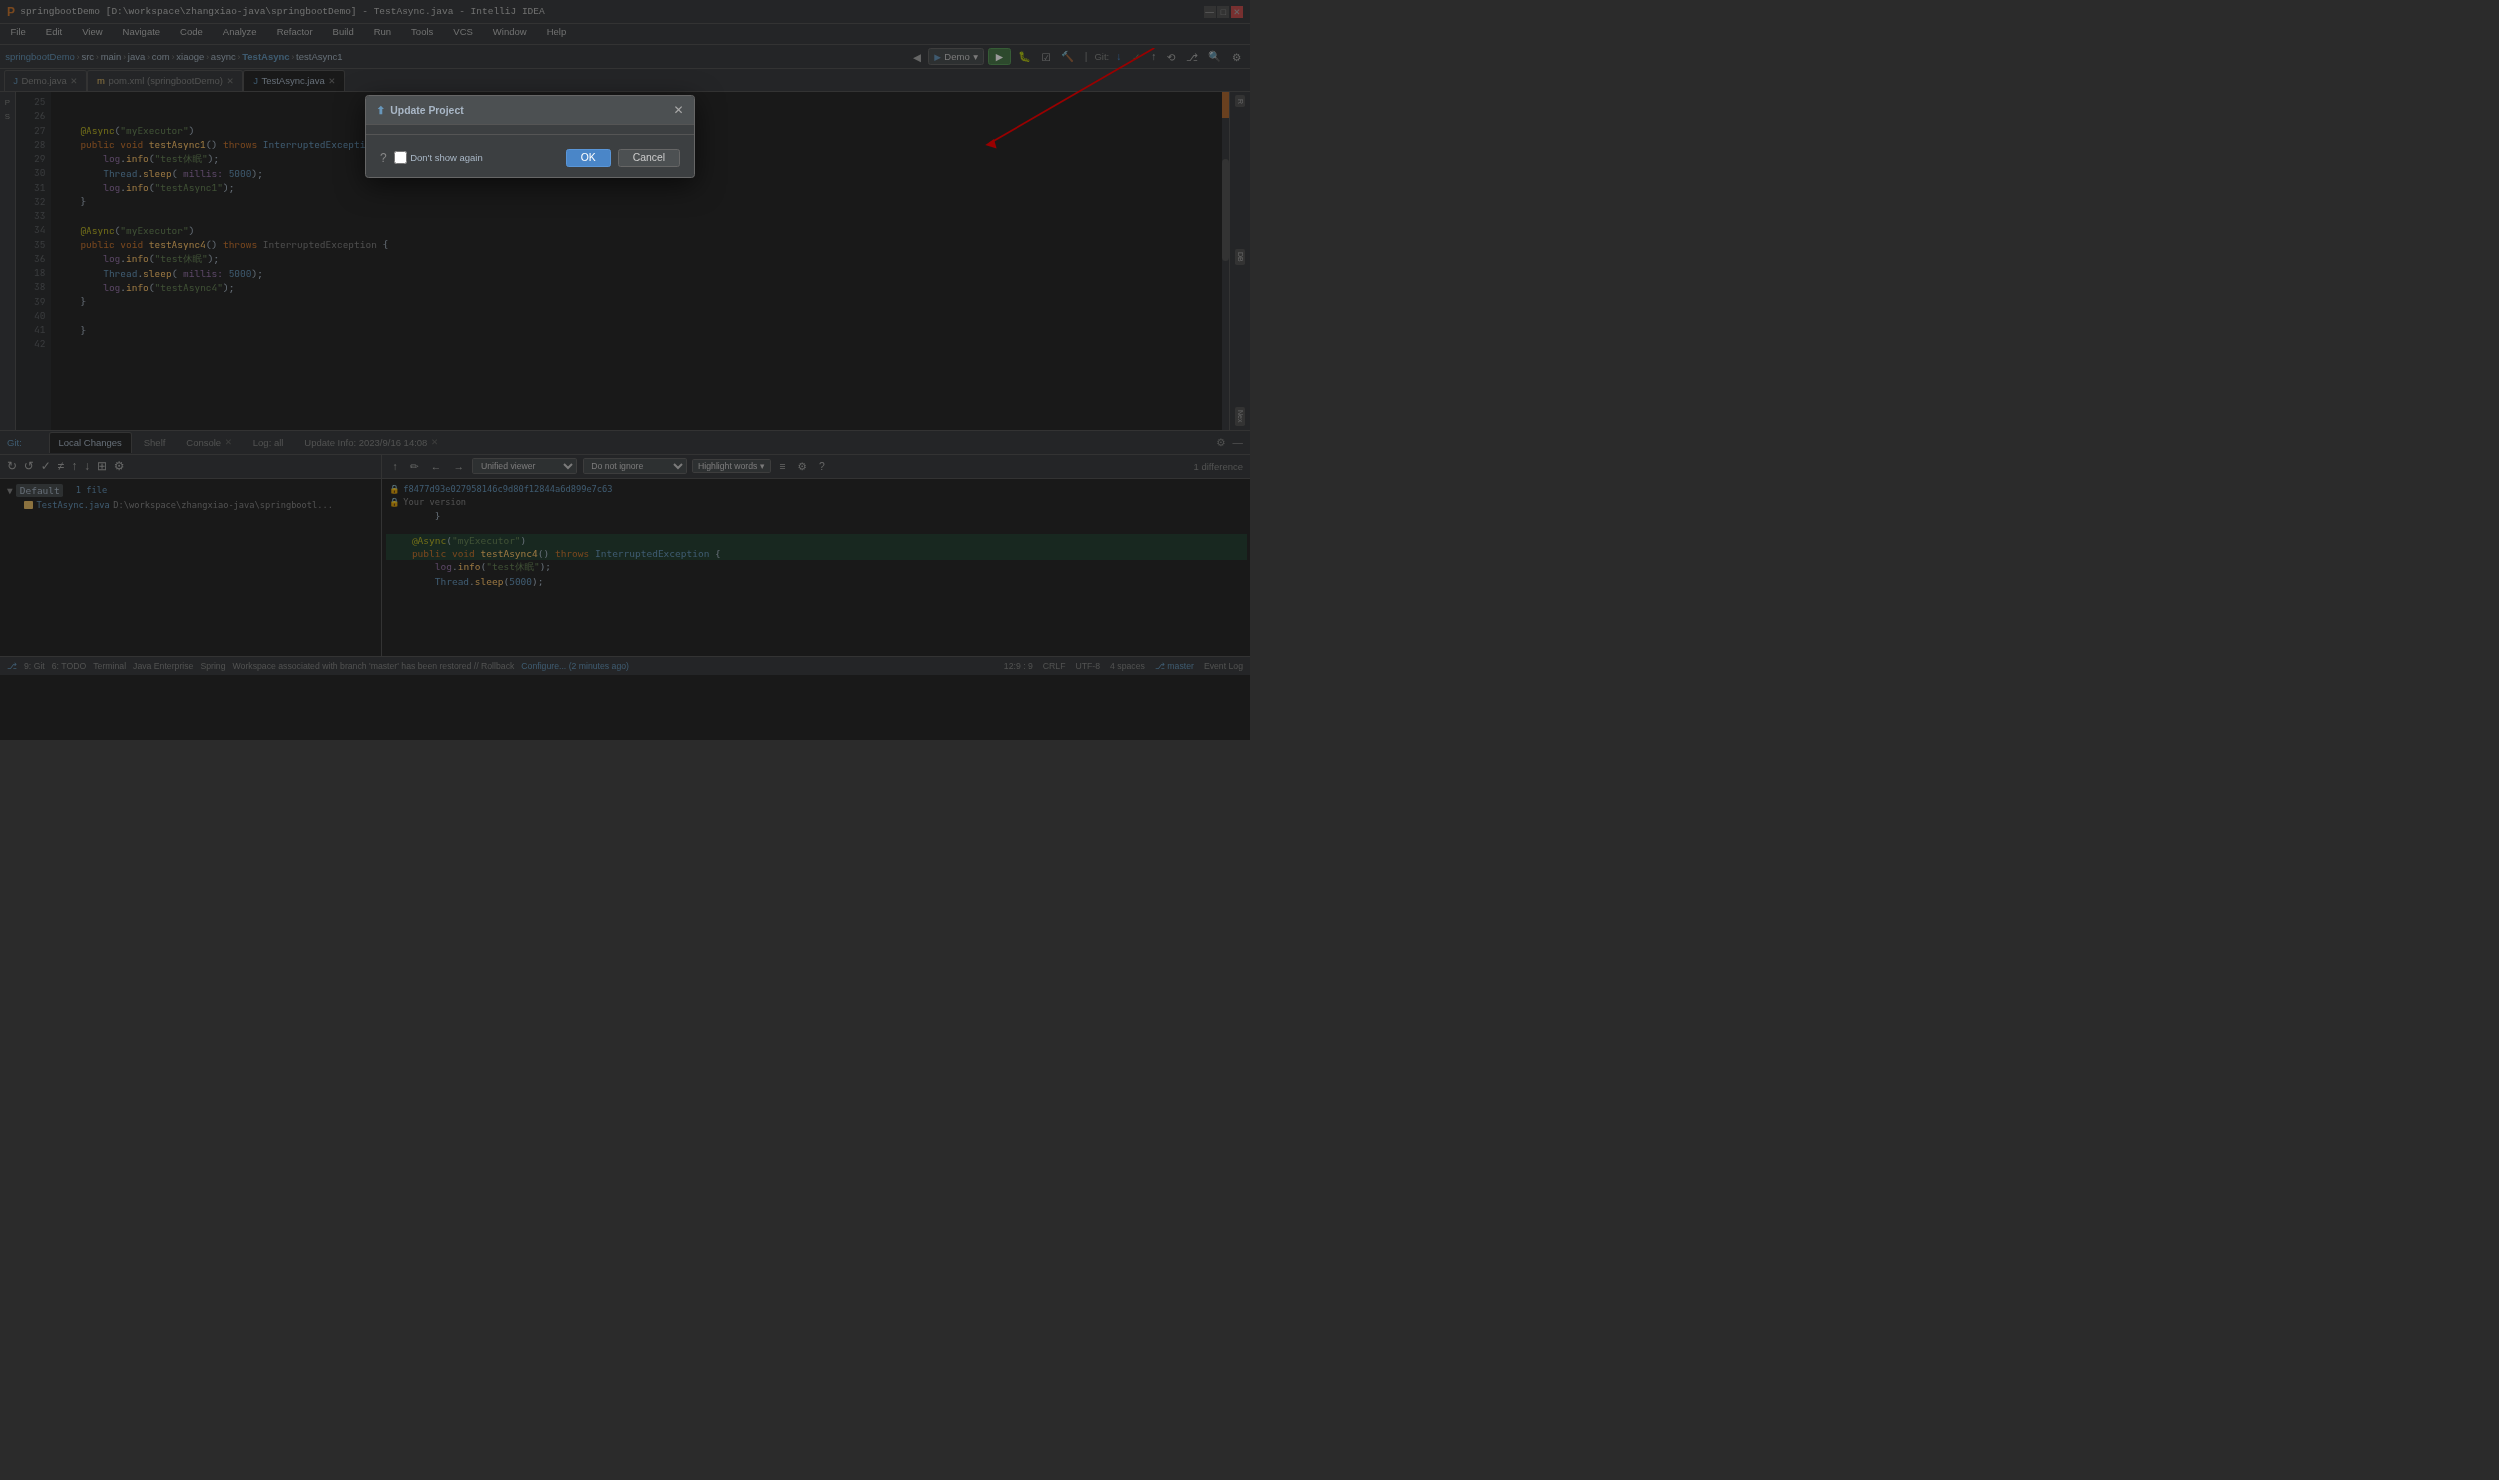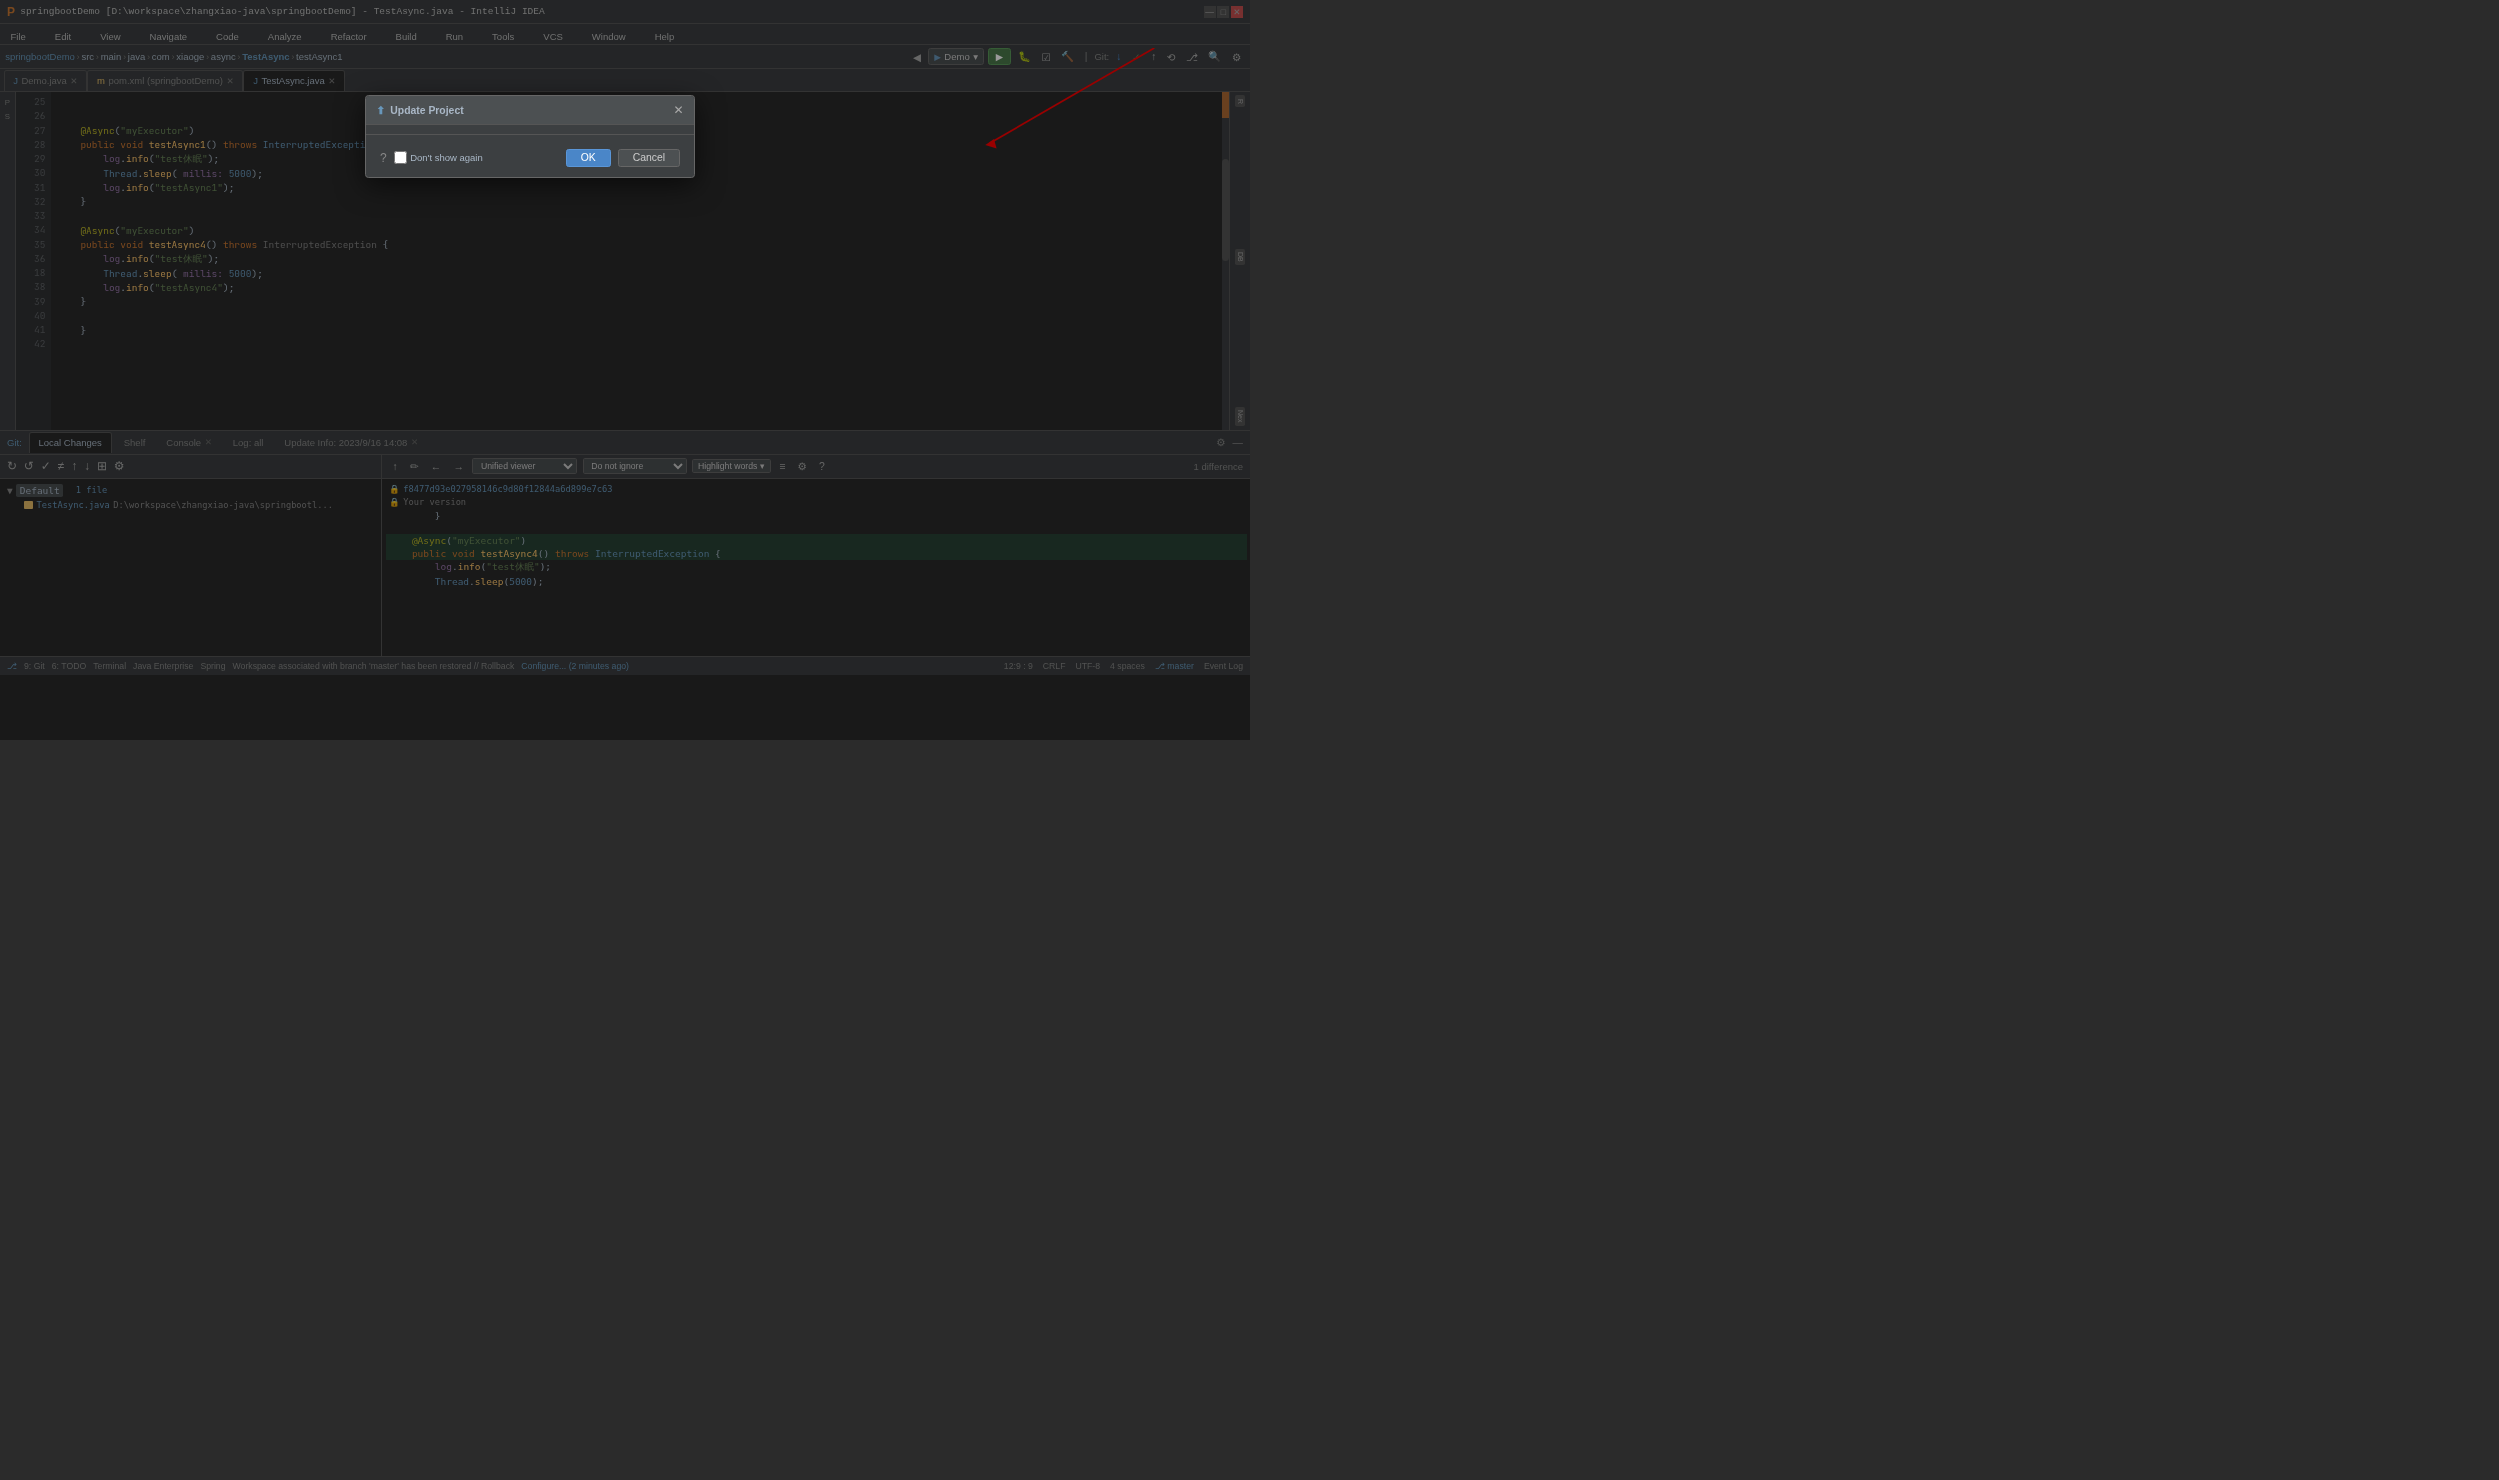--- a/index.html
+++ b/index.html
@@ -48,24 +48,24 @@
       display: flex;
       align-items: center;
       justify-content: center;
     }
 
     
     .menu-bar {
       background: #3c3f41;
       height: 21px;
       display: flex;
-      align-items: flex-end;
+      align-items: flex-start;
       padding: 0 3.5px;
       border-bottom: 0.9px solid #555;
-      gap: 15px;
+      gap: 6px;
     }
     .menu-item {
       color: #bbbbbb;
       font-size: 9.5px;
       padding: 1.7px 7px;
       cursor: pointer;
       border-radius: 1.7px;
     }
 
     
@@ -270,20 +270,21 @@
       color: #888;
       font-size: 9.5px;
       cursor: pointer;
       border-radius: 2.6px 2.6px 0 0;
     }
     .bottom-tab.active {
       background: #2b2b2b;
       color: #a9b7c6;
       border: 0.9px solid #555;
       border-bottom: none;
+      margin-left: 20px;
     }
     .bottom-tab-close {
       margin-left: 3.5px;
       color: #666;
       font-size: 8.7px;
     }
     .bottom-tab-settings {
       margin-left: auto;
       display: flex;
       align-items: center;

